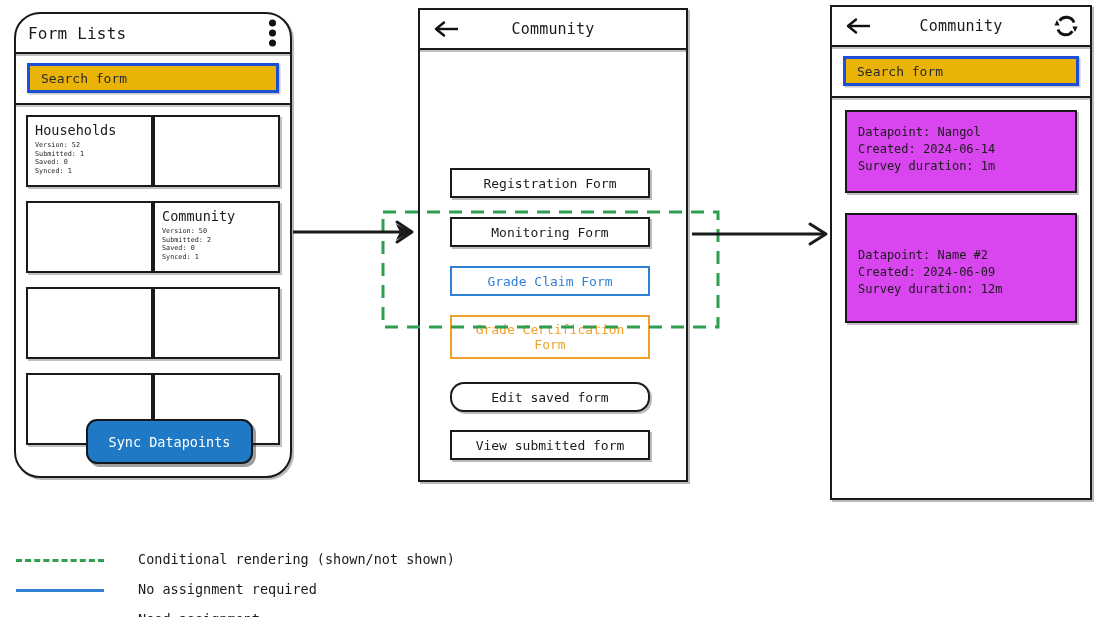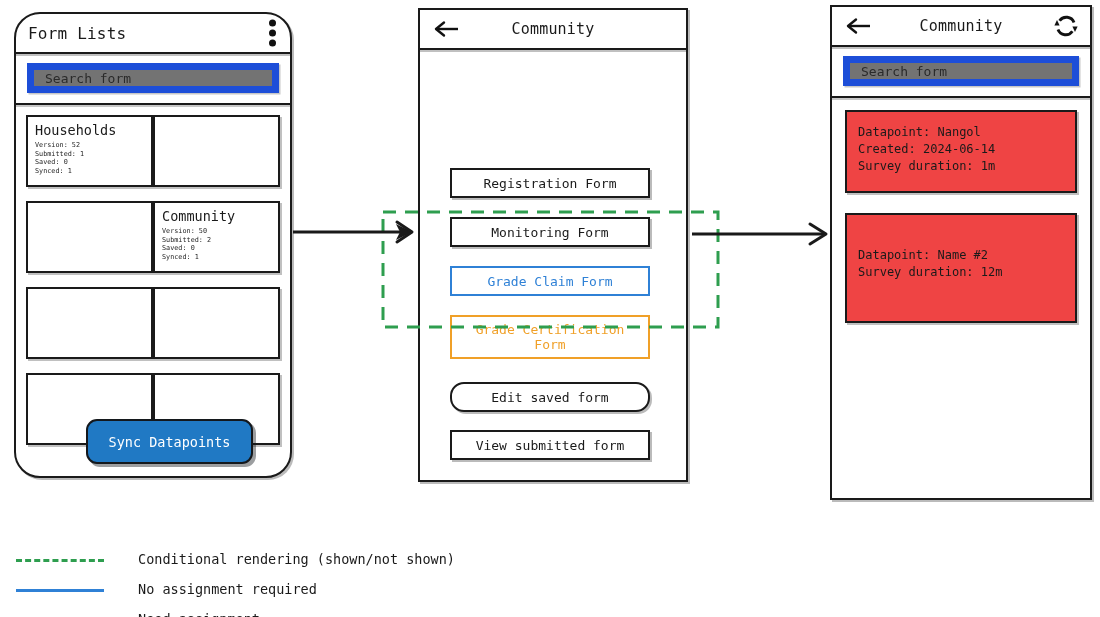--- a/index.html
+++ b/index.html
@@ -92,28 +92,28 @@
 
   
   .search-wrap {
     position: relative;
     padding: 9px 11px 10px 11px;
     border-bottom: 2.5px solid #1a1a1a;
     box-shadow: 0 2px 0 rgba(30,30,30,0.25);
     box-sizing: border-box;
   }
   .search-box {
-    border: 7px solid #1d4ed8;
+    border: 3px solid #1d4ed8;
     height: 30px;
     display: flex;
     align-items: center;
     padding-left: 11px;
     font-size: 13px;
     color: #2a2a2a;
-    background: #737373;
+    background: #eab308;
     box-sizing: border-box;
     box-shadow: 1.5px 1.5px 0 rgba(30,30,30,0.25);
     cursor: text;
   }
 
   
   .card-grid {
     padding: 10px 10px 0 10px;
     display: grid;
     grid-template-columns: 1fr 1fr;
@@ -197,21 +197,21 @@
     border-width: 2.4px;
     height: 44px;
   }
 
   
   .dp-card {
     position: absolute;
     left: 13px;
     width: 232px;
     border: 2.2px solid #1a1a1a;
-    background: #ef4444;
+    background: #d946ef;
     box-sizing: border-box;
     box-shadow: 2px 2px 0 rgba(30,30,30,0.28);
     padding: 12px 11px;
     cursor: pointer;
   }
   .dp-line {
     font-size: 12px;
     line-height: 17px;
     color: #1a1a1a;
     white-space: nowrap;
@@ -364,20 +364,21 @@
     </div>
 
     <div style="position:relative; height:100%;">
       <div class="dp-card" style="top:12px; height:83px;">
         <div class="dp-line">Datapoint: Nangol</div>
         <div class="dp-line">Created: 2024-06-14</div>
         <div class="dp-line">Survey duration: 1m</div>
       </div>
       <div class="dp-card" style="top:115px; height:110px; padding-top:32px;">
         <div class="dp-line">Datapoint: Name #2</div>
+        <div class="dp-line">Created: 2024-06-09</div>
         <div class="dp-line">Survey duration: 12m</div>
       </div>
     </div>
   </div>
 
   <svg id="overlay" viewBox="0 0 1100 617">
 
     <rect x="383" y="212" width="335" height="115" fill="none" stroke="#2e9e4f" stroke-width="3" stroke-dasharray="13 9"></rect>
 
     <line x1="293" y1="232" x2="412" y2="232" stroke="#1a1a1a" stroke-width="3"></line>

